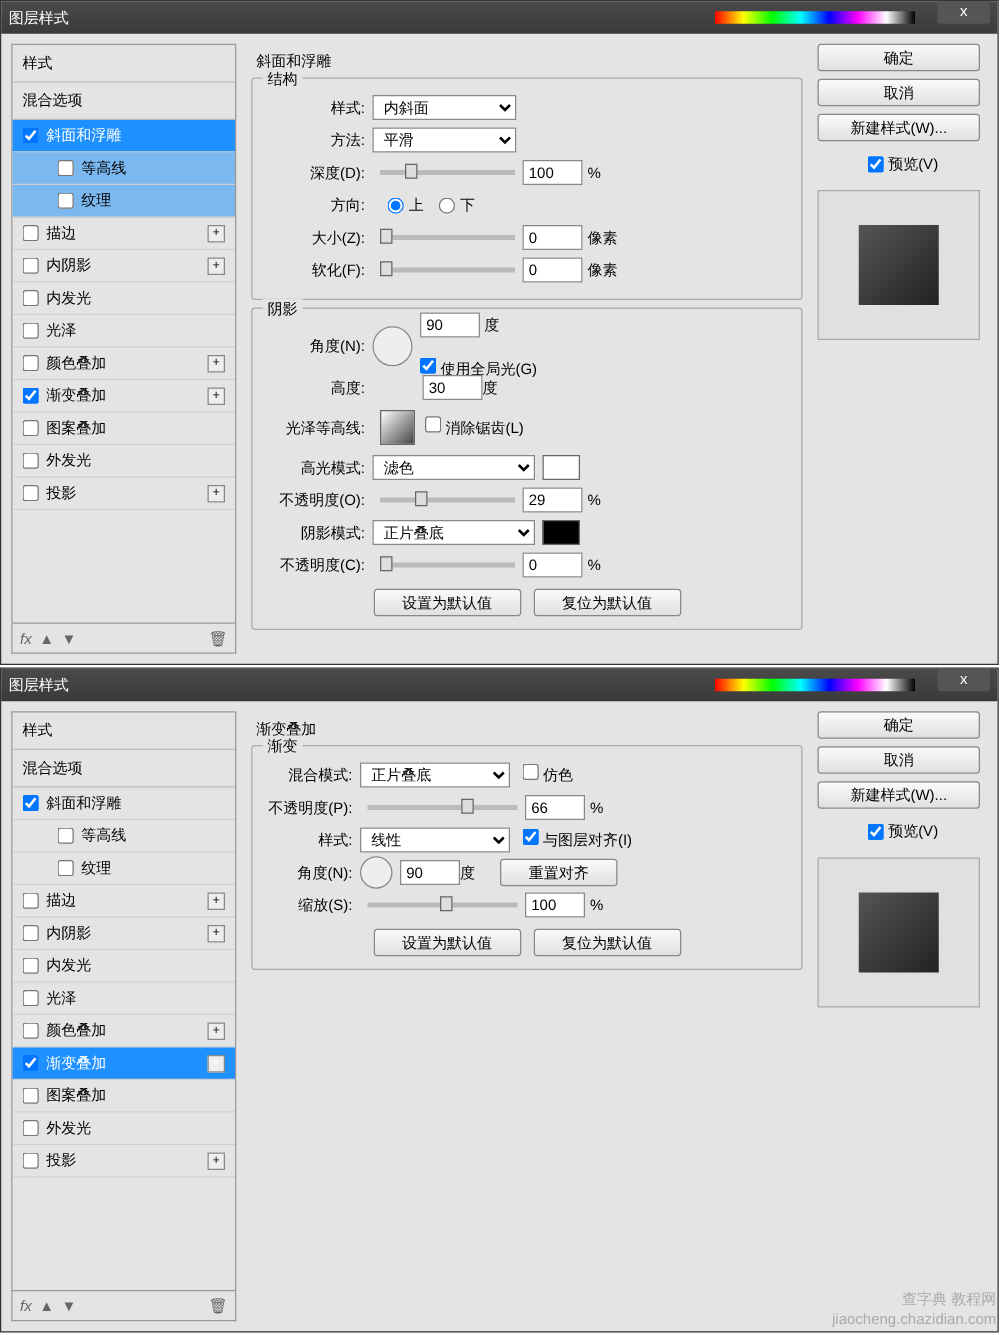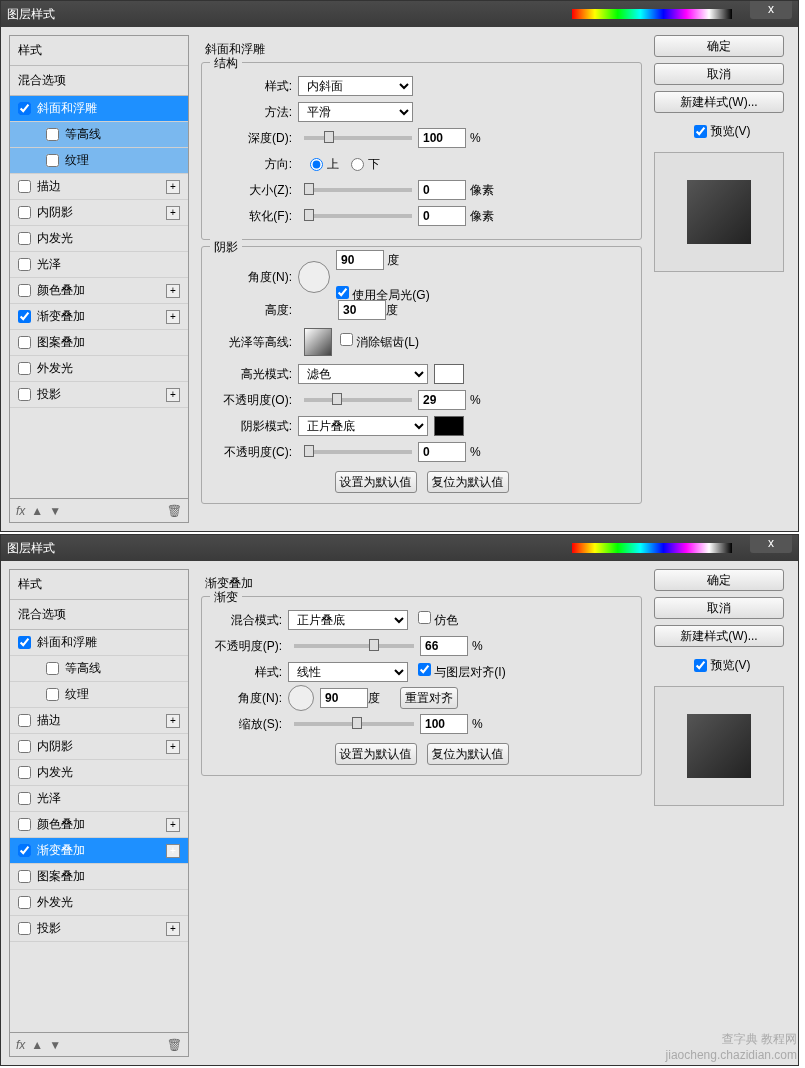--- a/index.html
+++ b/index.html
@@ -24,29 +24,29 @@
 .left-btm .sp { flex: 1; }
 .mid { flex: 1; padding: 4px; }
 .gtitle { margin: 2px 0 4px 4px; }
 .group { border: 1px solid #aaa; border-radius: 3px; padding: 10px 10px 10px 10px; margin-bottom: 6px; position: relative; }
 .group > .glabel { position: absolute; top: -8px; left: 8px; background: #e4e4e4; padding: 0 4px; font-size: 12px; }
 .frow { display: flex; align-items: center; height: 26px; }
 .flabel { width: 80px; text-align: right; margin-right: 6px; }
 .flabel2 { width: 70px; text-align: right; margin-right: 6px; }
 select, input[type=text] { height: 20px; border: 1px solid #888; background: #fff; padding: 0 4px; font-size: 12px; }
 select { width: 115px; }
-input[type=text] { width: 48px; text-align: left; font-weight: bold; }
+input[type=text] { width: 48px; text-align: left; }
 .slider { display: inline-block; width: 108px; height: 4px; background: #bbb; position: relative; margin: 0 6px; vertical-align: middle; }
 .slider .knob { position: absolute; width: 10px; height: 12px; background: #ddd; border: 1px solid #666; top: -5px; }
 .unit { margin-left: 4px; }
 .radio { margin: 0 4px 0 12px; }
 .swatch { width: 30px; height: 20px; border: 1px solid #666; display: inline-block; vertical-align: middle; margin-left: 6px; }
 .grad { width: 100px; height: 20px; border: 1px solid #666; display: inline-block; vertical-align: middle; }
 .angle { width: 32px; height: 32px; border: 1px solid #888; border-radius: 50%; background: #eee; display: inline-block; vertical-align: middle; margin-right: 6px; position: relative; }
-.btn { height: 22px; padding: 0 4px; background: linear-gradient(#fafafa,#e0e0e0); border: 1px solid #888; border-radius: 3px; cursor: pointer; }
+.btn { height: 22px; padding: 0 22px; background: linear-gradient(#fafafa,#e0e0e0); border: 1px solid #888; border-radius: 3px; cursor: pointer; }
 .btnrow { display: flex; gap: 10px; justify-content: center; margin-top: 6px; }
 .right { width: 136px; display: flex; flex-direction: column; gap: 6px; align-items: stretch; }
 .right .btn { width: 130px; }
 .prevchk { display: flex; align-items: center; justify-content: center; gap: 4px; margin-top: 4px; }
 .preview { width: 130px; height: 120px; background: #e0e0e0; border: 1px solid #aaa; margin-top: 6px; display: flex; align-items: center; justify-content: center; }
 .preview .sw { width: 64px; height: 64px; background: linear-gradient(135deg,#555,#222); }
 .watermark { position: absolute; right: 8px; bottom: 4px; color: #aaa; font-size: 11px; text-align: right; }
 .container { position: relative; }
 </style>
 </head>

